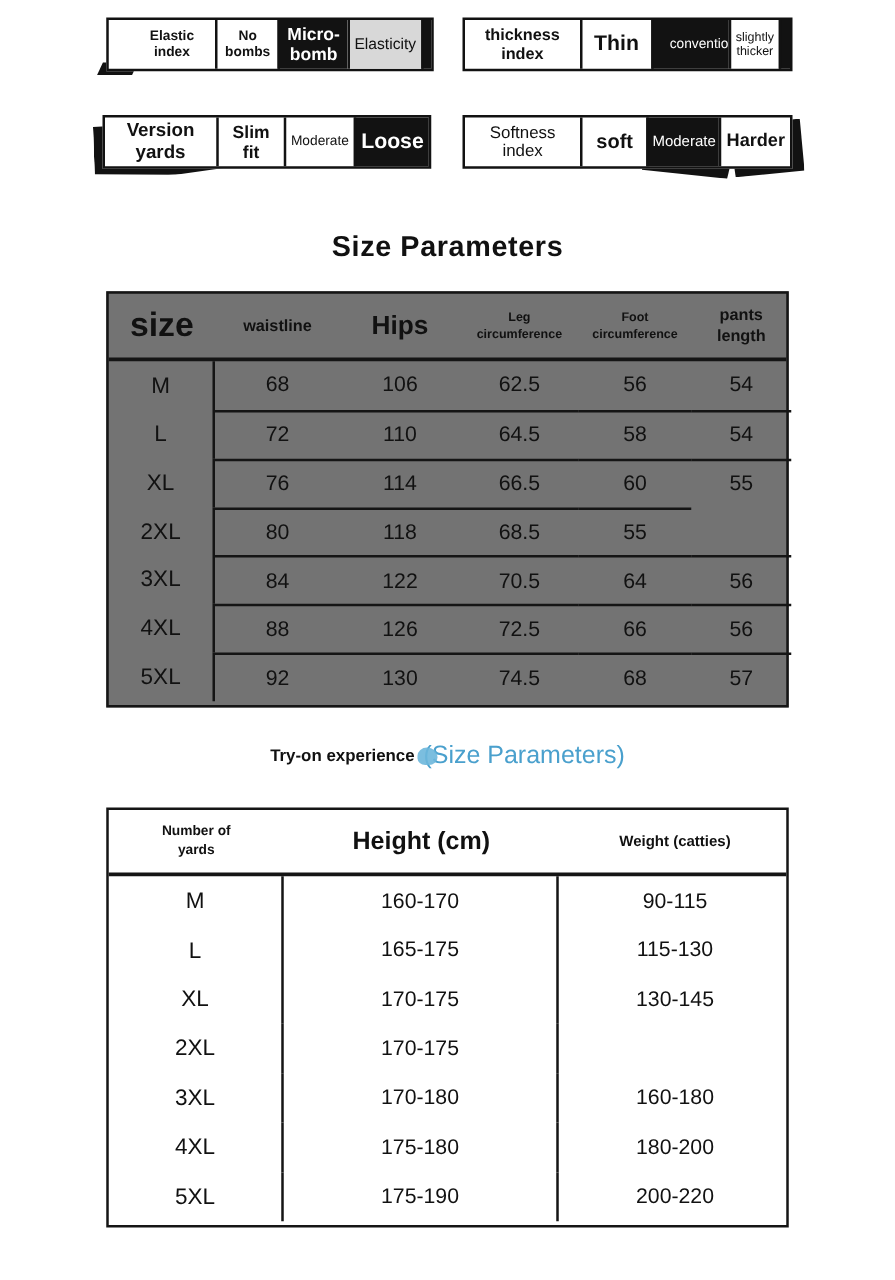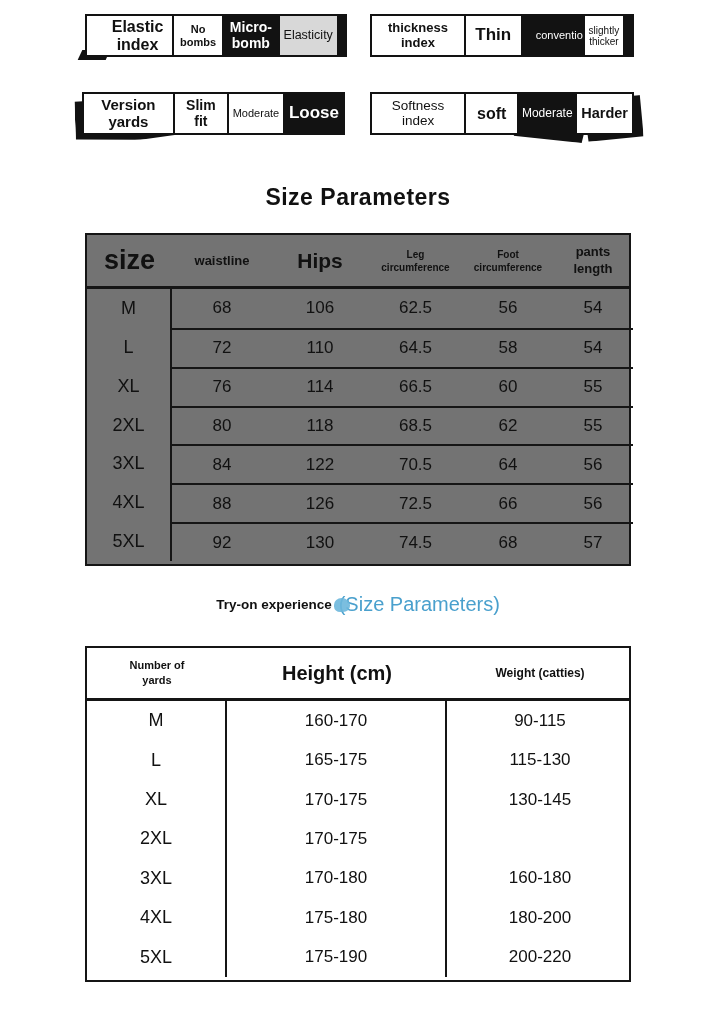--- a/index.html
+++ b/index.html
@@ -12,21 +12,21 @@
   .seg:first-child { border-left: none; }
   .seg.active { background: #121212; color: #fff; }
   .seg.gray { background: #d8d8d8; }
   .cap { width: 9px; background: #121212; border-left: 2px solid #121212; }
 
   #g-elastic   { left: 85px;  top: 14px; width: 262px; height: 43px; }
   #g-thickness { left: 370px; top: 14px; width: 264px; height: 43px; }
   #g-version   { left: 82px;  top: 92px; width: 263px; height: 43px; }
   #g-softness  { left: 370px; top: 92px; width: 264px; height: 43px; }
 
-  .lbl-elastic   { width: 94px; font-weight: bold; font-size: 16px; padding-left: 20px; }
+  .lbl-elastic   { width: 94px; font-weight: bold; font-size: 11px; padding-left: 20px; }
   .opt-nobombs   { width: 56px; font-weight: bold; font-size: 11px; }
   .opt-microbomb { width: 62px; font-weight: bold; font-size: 14px; }
   .opt-elasticity{ flex: 1; font-size: 12.5px; }
 
   .lbl-thickness { width: 94px; font-weight: bold; font-size: 13px; }
   .opt-thin      { width: 58px; font-weight: bold; font-size: 17px; }
   .opt-conv      { width: 62px; font-size: 11px; padding-left: 32px; }
   .opt-slightly  { flex: 1; font-size: 10px; }
 
   .lbl-version   { width: 96px; font-weight: bold; font-size: 15px; }
@@ -173,21 +173,20 @@
         <div class="cell">114</div>
         <div class="cell">66.5</div>
         <div class="cell">60</div>
         <div class="cell">55</div>
       </div>
       <div class="t1-grid">
         <div class="cell size-cell">2XL</div>
         <div class="cell">80</div>
         <div class="cell">118</div>
         <div class="cell">68.5</div>
-        <div class="cell">62</div>
         <div class="cell">55</div>
       </div>
       <div class="t1-grid">
         <div class="cell size-cell">3XL</div>
         <div class="cell">84</div>
         <div class="cell">122</div>
         <div class="cell">70.5</div>
         <div class="cell">64</div>
         <div class="cell">56</div>
       </div>

